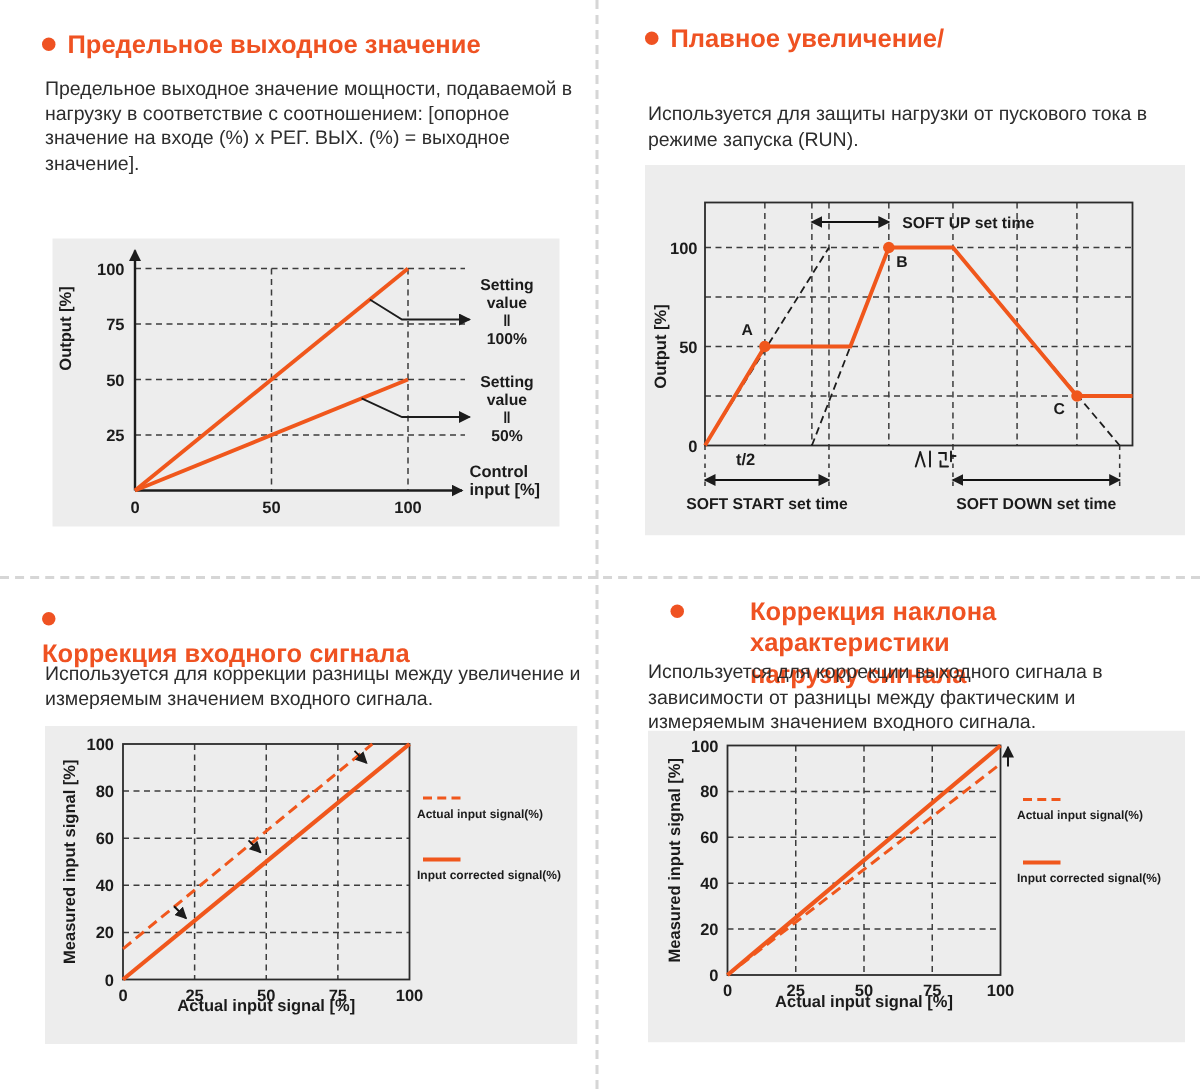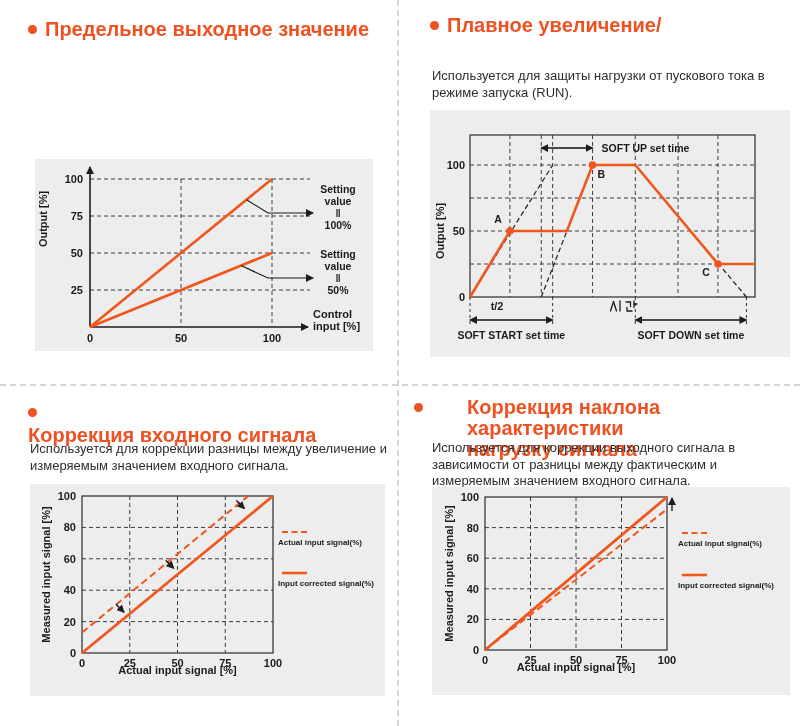--- a/index.html
+++ b/index.html
@@ -7,31 +7,31 @@
     width:800px;height:726px;position:relative;background:#ffffff;
     font-family:"Liberation Sans",sans-serif;
     --accent:#ef5222;--line:#f0571c;--chartbg:#ededed;--txt:#2d2d2d;--div:#d6d6d6;
   }
   .quad{position:absolute;}
   #q1{left:0;top:0;width:398px;height:384px;}
   #q2{left:398px;top:0;width:402px;height:384px;}
   #q3{left:0;top:384px;width:398px;height:342px;}
   #q4{left:398px;top:384px;width:402px;height:342px;}
   .heading{position:absolute;margin:0;display:flex;gap:8px;
-    font-size:20px;line-height:21px;font-weight:bold;color:var(--accent);}
+    font-size:17px;line-height:21px;font-weight:bold;color:var(--accent);}
   .bullet{width:9px;height:9px;border-radius:50%;background:var(--accent);
     flex:0 0 auto;margin-top:6px;}
   .htext span{display:block;}
   .htext span:empty{display:none;}
   .body-text{position:absolute;margin:0;font-size:13px;line-height:16.5px;color:var(--txt);}
   .body-text:empty{display:none;}
   #q1 .heading{left:28px;top:19px;} #q1 .b1{left:30px;top:51px;width:364px;} #q1 .b2{left:30px;top:100px;width:364px;}
   #q2 .heading{left:32px;top:15px;} #q2 .b1{left:34px;top:68px;width:354px;}
   #q3 .heading{left:28px;top:18px;flex-direction:column;} #q3 .b1{left:30px;top:57px;width:366px;}
-  #q4 .heading{left:16px;top:13px;gap:44px;} #q4 .b1{left:34px;top:56px;width:348px;}
+  #q4 .heading{left:49px;top:13px;gap:44px;} #q4 .b1{left:34px;top:56px;width:348px;}
   svg{position:absolute;display:block;}
   #chart1{left:25px;top:155px;}
   #chart2{left:32px;top:110px;}
   #chart3{left:30px;top:100px;}
   #chart4{left:34px;top:103px;}
   .divider-v{position:absolute;left:397px;top:0;height:726px;width:0;border-left:2px dashed var(--div);}
   .divider-h{position:absolute;left:0;top:384px;width:800px;height:0;border-top:2px dashed var(--div);}
   svg text{font-family:"Liberation Sans",sans-serif;fill:#1b1b1b;}
   .t-tick{font-size:11px;font-weight:bold;}
   .t-axis{font-size:11px;font-weight:bold;}
@@ -44,20 +44,21 @@
 <body style="--accent: #ef5222; --line: #f0571c; --chartbg: #ededed; --txt: #2d2d2d; --div: #d6d6d6; background: rgb(255, 255, 255);">
 
 <section class="quad" id="q1">
   <h2 class="heading">
     <span class="bullet"></span>
     <span class="htext">
       <span>Предельное выходное значение</span>
 
     </span>
   </h2>
+  <p class="body-text b1">Предельное выходное значение мощности, подаваемой в нагрузку в соответствие с соотношением: [опорное значение на входе (%) x РЕГ. ВЫХ. (%) = выходное значение].</p>
   <svg id="chart1" width="355" height="200" viewBox="0 0 355 200">
       <defs>
         <marker id="ar1" viewBox="0 0 8 8" refX="7" refY="4" markerWidth="8" markerHeight="8" markerUnits="userSpaceOnUse" orient="auto-start-reverse">
           <path d="M0 0 L8 4 L0 8 z" fill="#1c1c1c"></path>
         </marker>
       </defs>
       <rect x="10" y="4" width="338" height="192" fill="#ededed"></rect>
       <line x1="65" y1="135" x2="285" y2="135" stroke="#3c3c3c" stroke-width="1" stroke-dasharray="4 3"></line>
       <line x1="65" y1="98" x2="285" y2="98" stroke="#3c3c3c" stroke-width="1" stroke-dasharray="4 3"></line>
       <line x1="65" y1="61" x2="285" y2="61" stroke="#3c3c3c" stroke-width="1" stroke-dasharray="4 3"></line>

